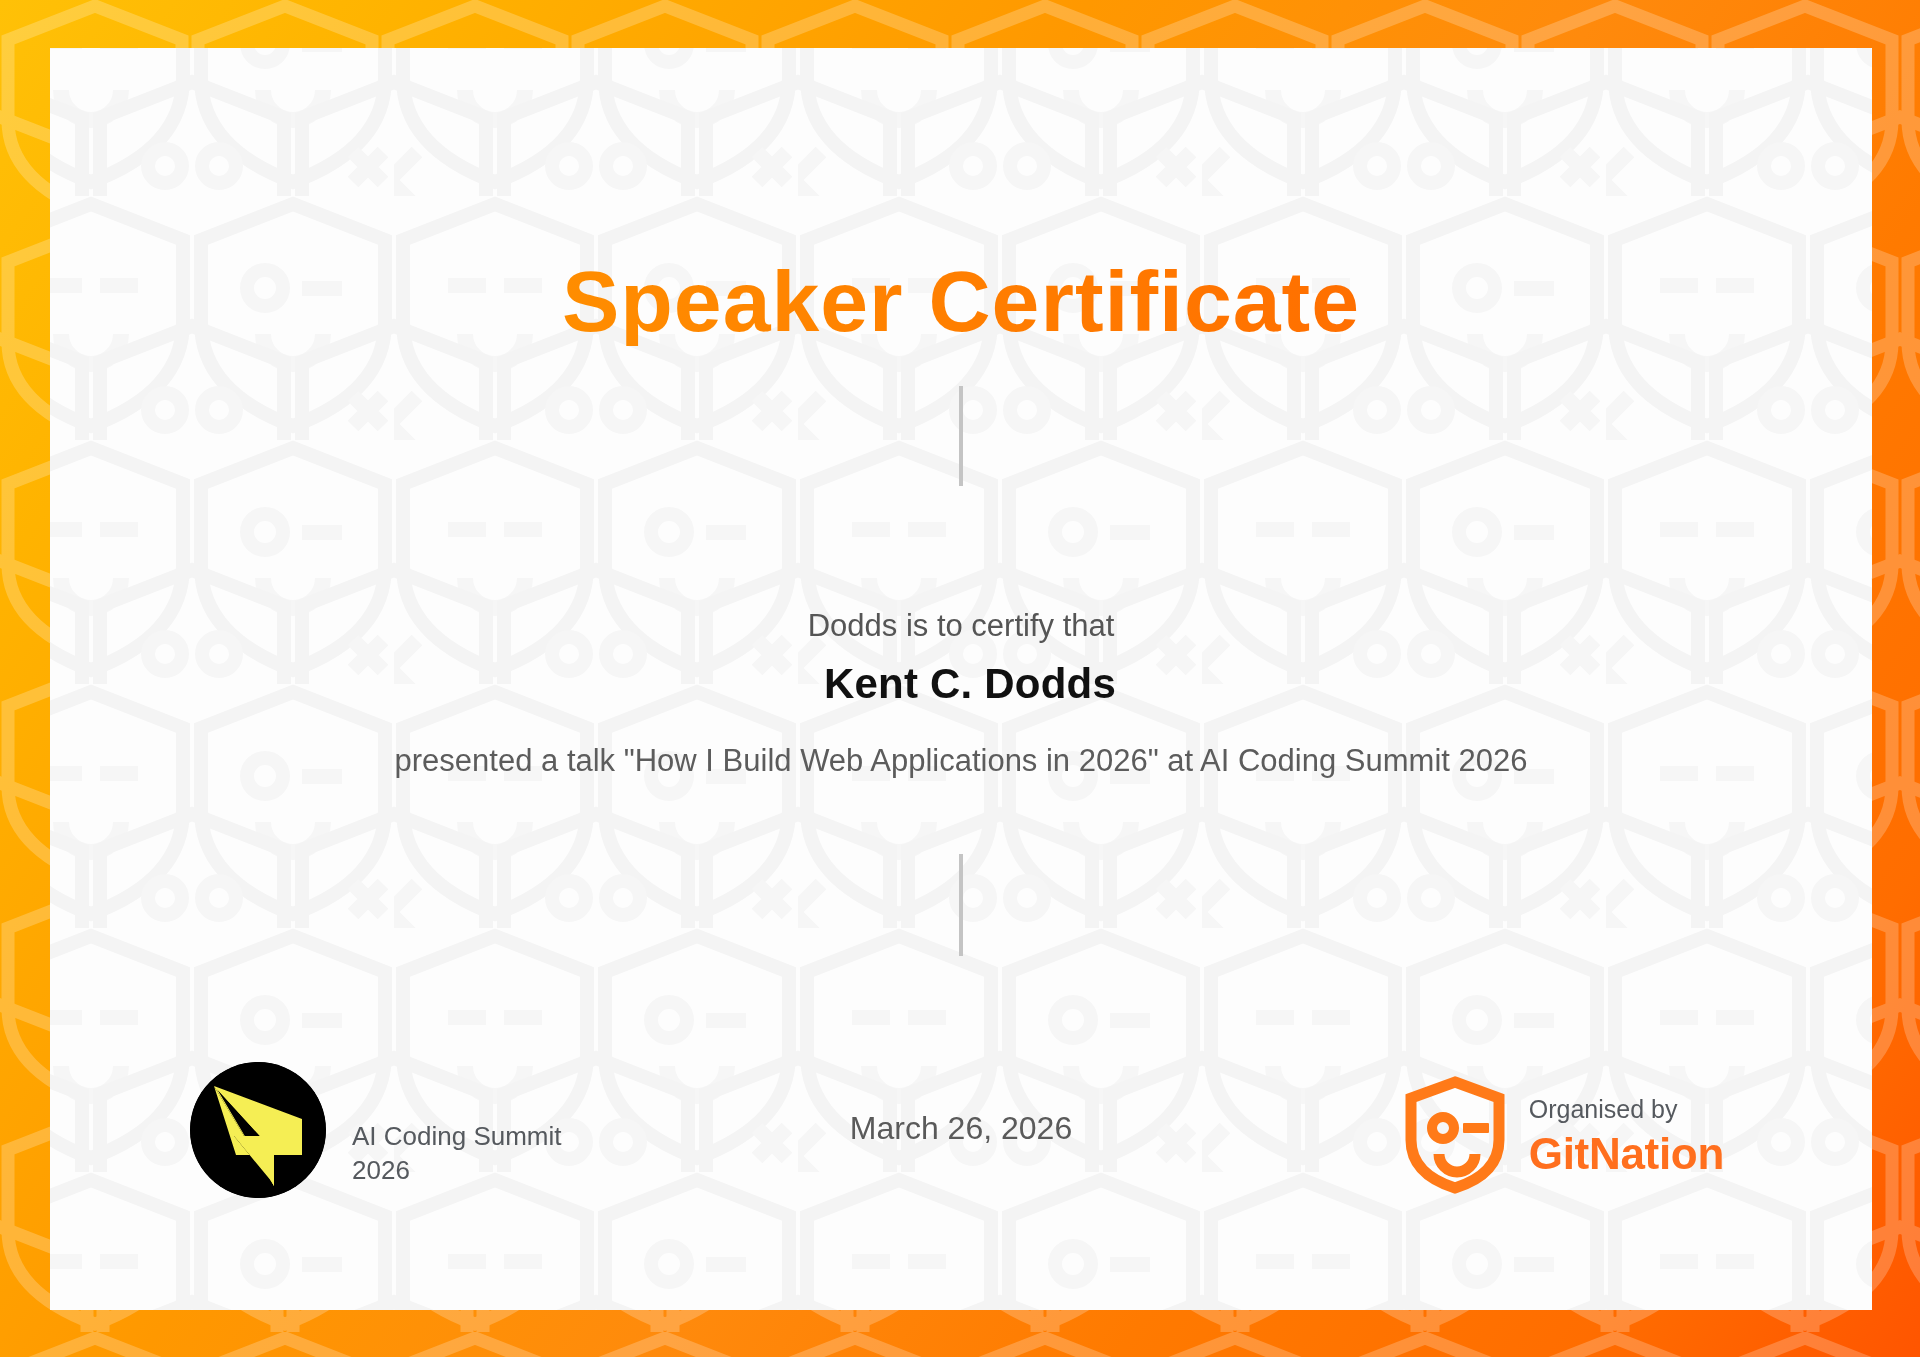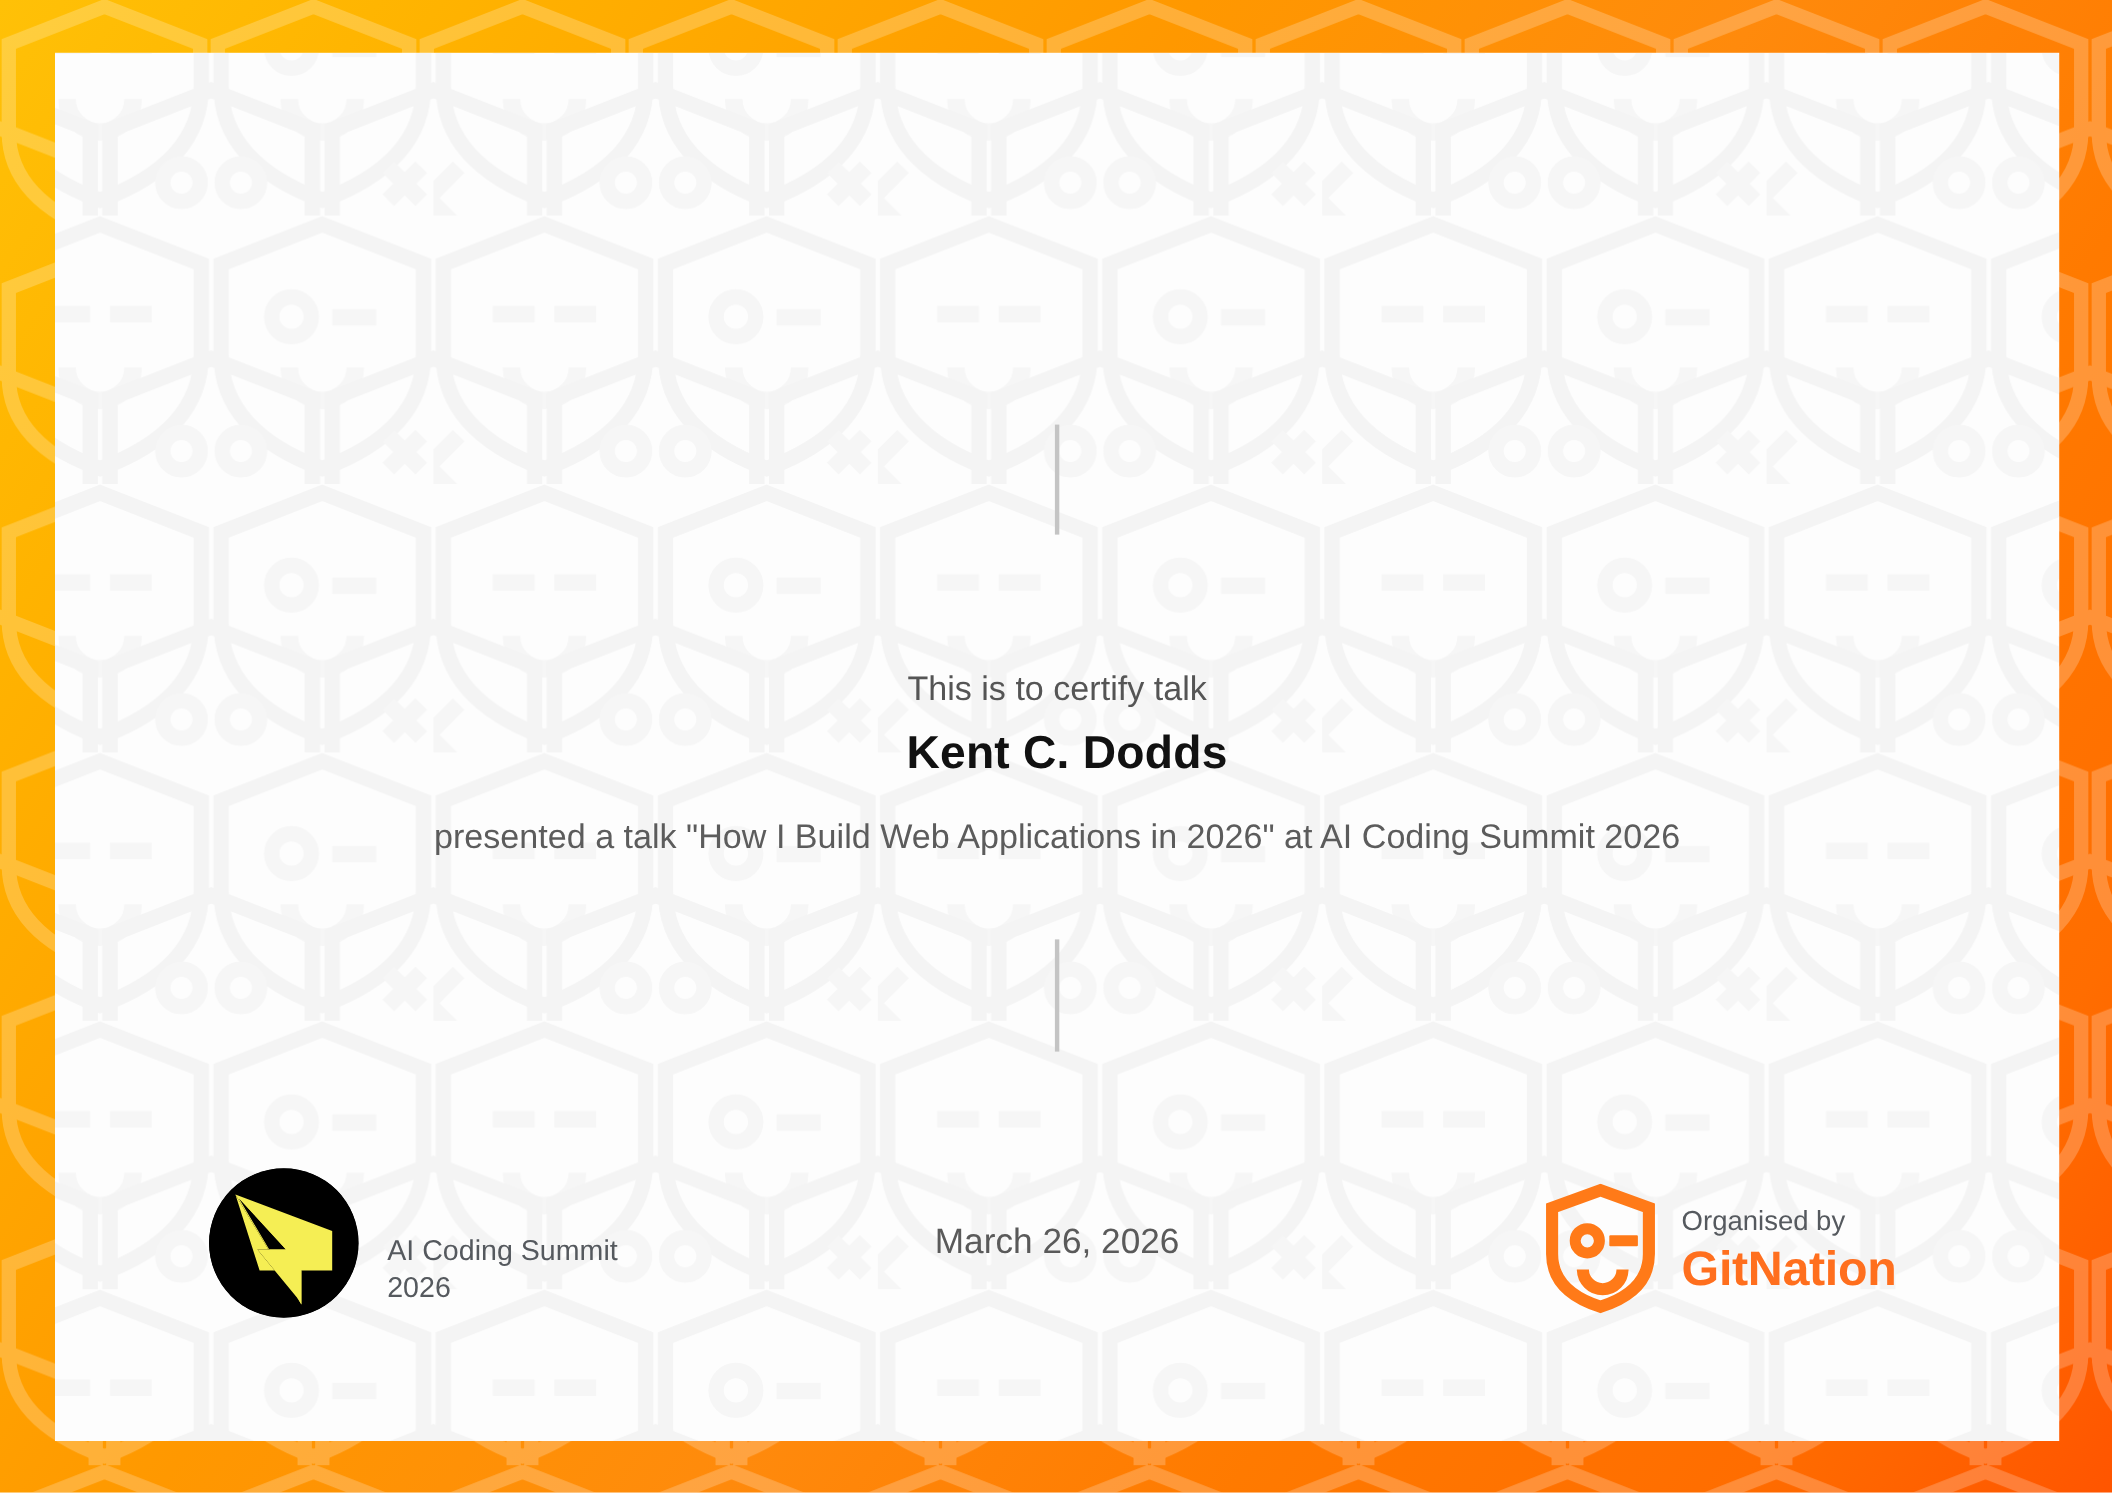--- a/index.html
+++ b/index.html
@@ -258,24 +258,25 @@
           <use href="#wsh" x="303" y="122"></use>
           <use href="#faceE" x="303" y="122"></use>
         </pattern>
       </defs>
       <rect width="1822" height="1262" fill="#fdfdfd"></rect>
       <rect width="1822" height="1262" fill="url(#wpat)"></rect>
     </svg>
 
     <div id="card-content">
 
+      <h1 class="title">Speaker Certificate</h1>
 
       <div class="divider" id="divider-top"></div>
 
-      <div class="certify-line">This is to certify talk</div>
+      <div class="certify-line">Dodds is to certify that</div>
 
       <div class="recipient-name">Kent C. Dodds</div>
 
       <div class="talk-line">presented a talk "How I Build Web Applications in 2026" at AI Coding Summit 2026</div>
 
       <div class="divider" id="divider-bottom"></div>
 
       <div id="footer">
 
         <div id="event-block">

